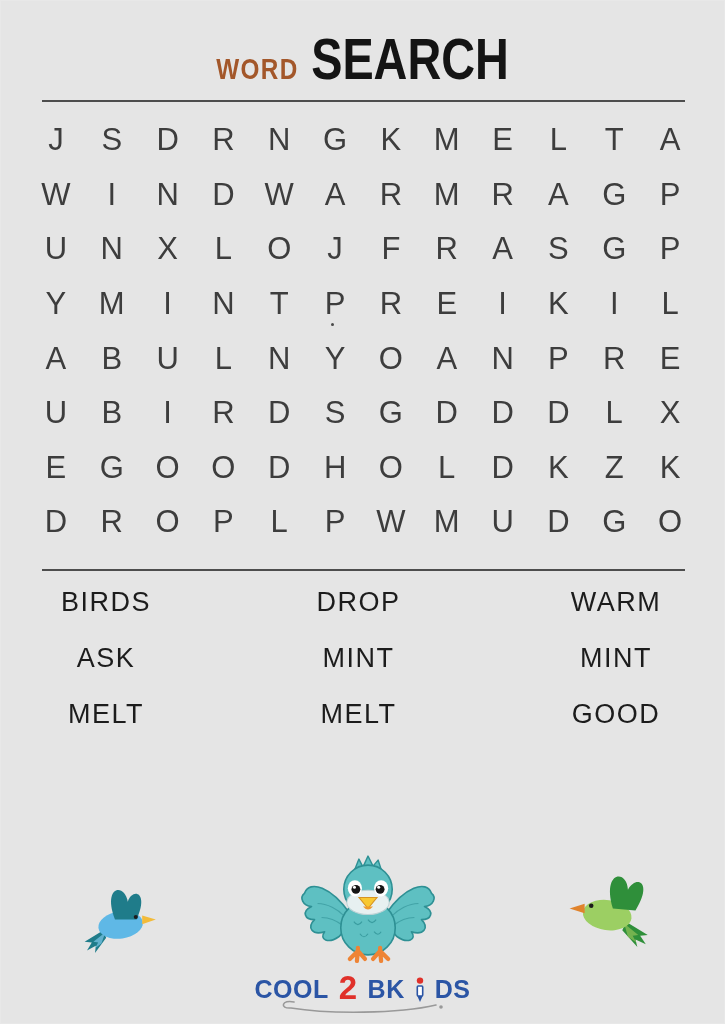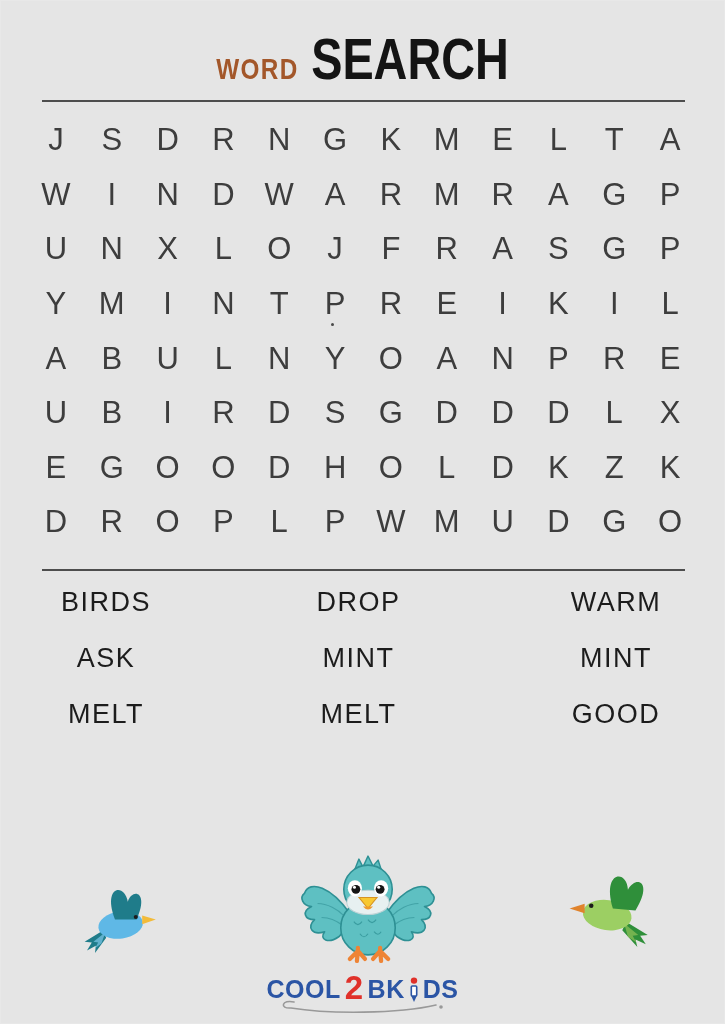--- a/index.html
+++ b/index.html
@@ -41,21 +41,21 @@
   .word{font-size:27px;letter-spacing:1.5px;color:var(--word-color);}
 
   
   .bird{position:absolute;}
   .bird-left{left:78px;top:876px;width:80px;height:84px;}
   .bird-center{left:296px;top:850px;width:142px;height:113px;}
   .bird-right{left:561px;top:868px;width:98px;height:80px;}
 
   
   .logo-wrap{position:absolute;top:970px;left:0;width:100%;text-align:center;line-height:1;}
-  .logo-row{display:inline-flex;align-items:flex-end;gap:3px;}
+  .logo-row{display:inline-flex;align-items:flex-end;gap:9px;}
   .lg{font-weight:bold;color:var(--logo-blue);font-size:25px;letter-spacing:.5px;}
   .lg.two{color:var(--logo-red);font-size:33px;margin:0 1px -2px 1px;}
   .pencil-i{display:inline-block;margin:0 1px;}
   .swoosh{display:block;margin:-4px auto 0 auto;}
 </style>
 </head>
 <body>
 
 <div class="page">
 

